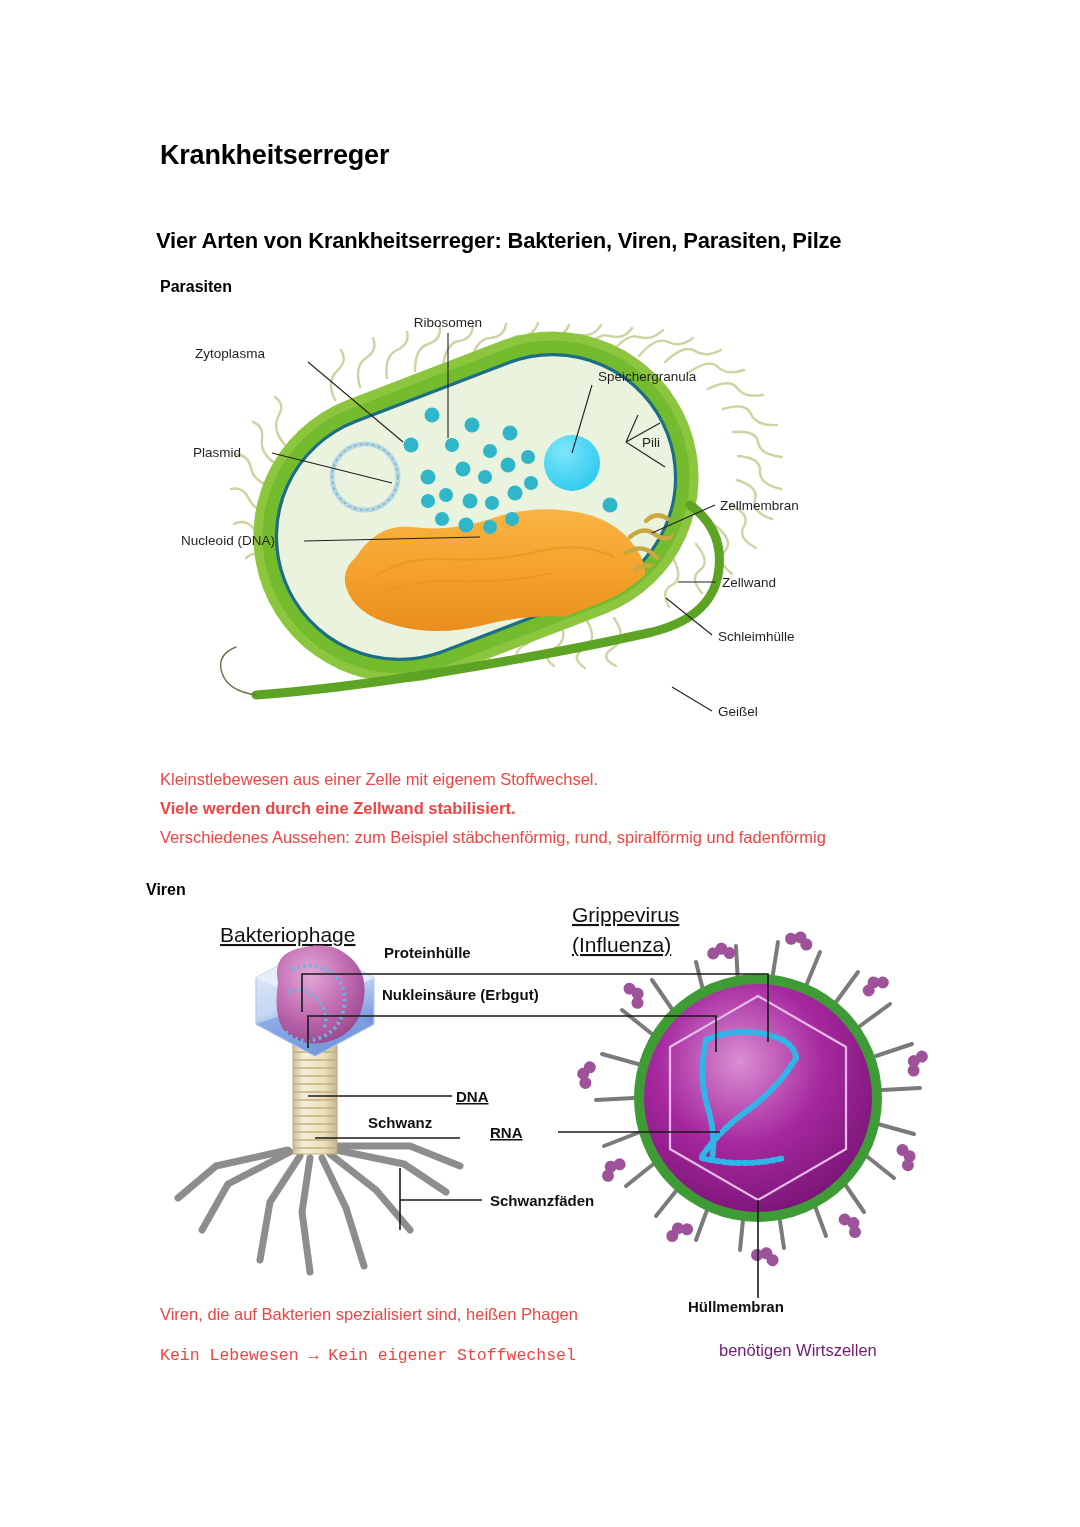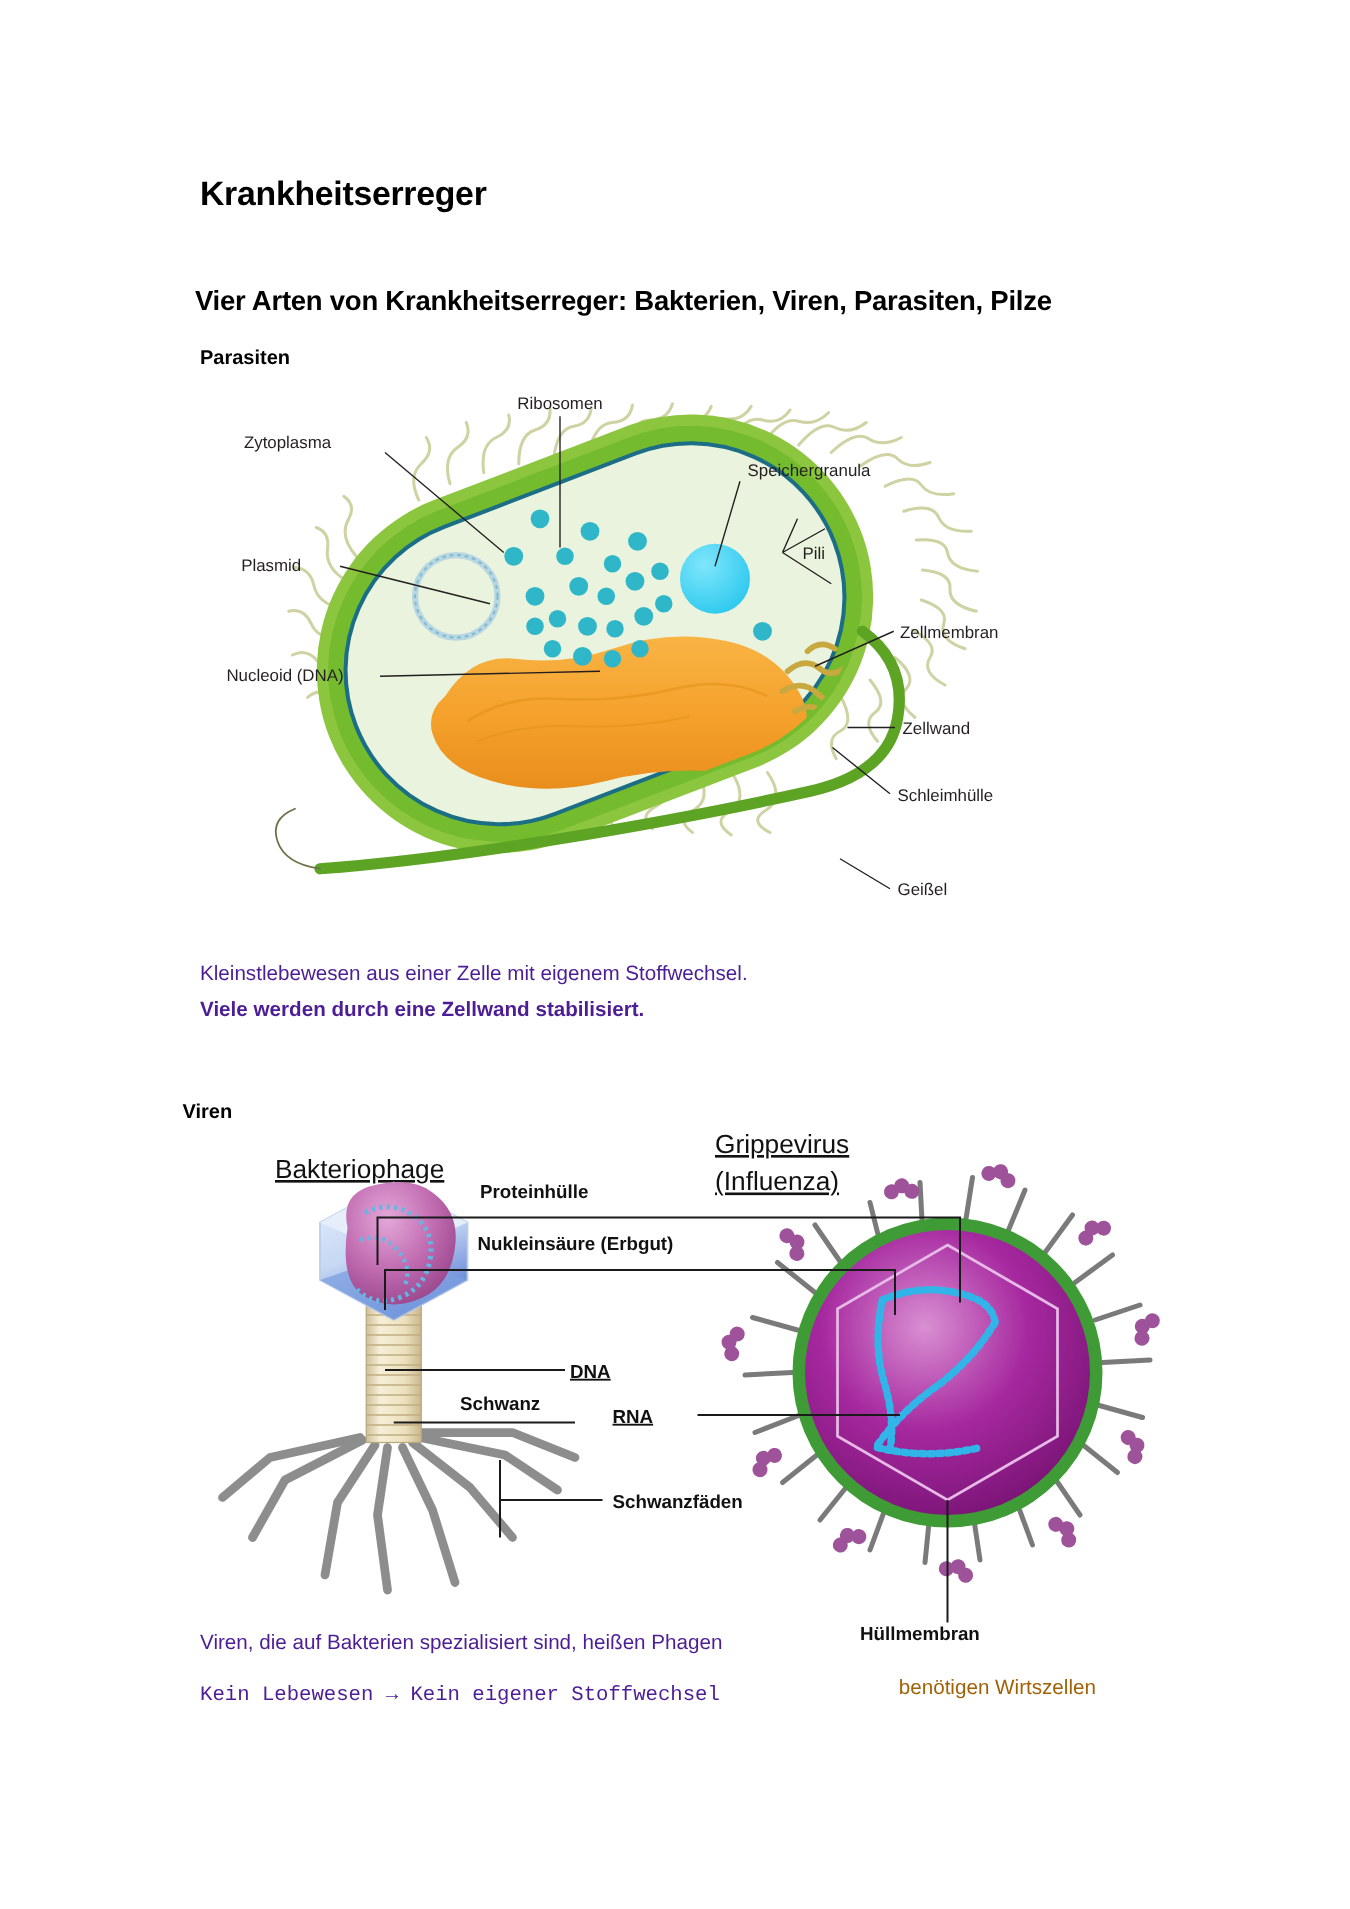--- a/index.html
+++ b/index.html
@@ -25,29 +25,29 @@
   .h3{
     position:absolute;left:160px;top:278px;
     font-size:16px;font-weight:bold;
   }
   .h3b{
     position:absolute;left:146px;top:881px;
     font-size:16px;font-weight:bold;
   }
   .para{
     position:absolute;left:160px;
-    font-size:16.5px;line-height:29px;color:#4c1d95;
+    font-size:16.5px;line-height:29px;color:#ef4444;
     white-space:nowrap;
   }
   .p1{top:765px;}
   .p2{top:794px;font-weight:bold;}
   .p3{top:823px;}
   .p4{top:1341px;font-family:Liberation Mono, monospace;}
   .p5{top:1300px;}
-  .p-right{position:absolute;left:719px;top:1341px;font-size:16.5px;color:#a16207;white-space:nowrap;}
+  .p-right{position:absolute;left:719px;top:1341px;font-size:16.5px;color:#701a75;white-space:nowrap;}
 
   
   .fig{position:absolute;}
   #fig-bacteria{left:160px;top:305px;width:760px;height:450px;}
   #fig-virus{left:160px;top:900px;width:760px;height:430px;}
 
   svg{display:block;overflow:visible;}
 
   .lbl{font-family:"Liberation Sans",sans-serif;fill:#231f20;}
   .lbl-bact{font-size:13.5px;}
@@ -221,20 +221,21 @@
       <text class="lbl lbl-bact" x="482" y="142" text-anchor="start">Pili</text>
       <text class="lbl lbl-bact" x="560" y="205" text-anchor="start">Zellmembran</text>
       <text class="lbl lbl-bact" x="562" y="282" text-anchor="start">Zellwand</text>
       <text class="lbl lbl-bact" x="558" y="336" text-anchor="start">Schleimhülle</text>
       <text class="lbl lbl-bact" x="558" y="411" text-anchor="start">Geißel</text>
     </svg>
   </div>
 
   <div class="para p1">Kleinstlebewesen aus einer Zelle mit eigenem Stoffwechsel.</div>
   <div class="para p2">Viele werden durch eine Zellwand stabilisiert.</div>
+  <div class="para p3">Verschiedenes Aussehen: zum Beispiel stäbchenförmig, rund, spiralförmig und fadenförmig</div>
 
   <div class="h3b">Viren</div>
 
   <div class="fig" id="fig-virus">
     <svg width="760" height="430" viewBox="0 0 760 430">
       <defs>
         <linearGradient id="capsidG" x1="0" y1="0" x2="0.4" y2="1">
           <stop offset="0%" stop-color="#e8f0fb"></stop>
           <stop offset="55%" stop-color="#c3d6f4"></stop>
           <stop offset="100%" stop-color="#5b7fd6"></stop>

